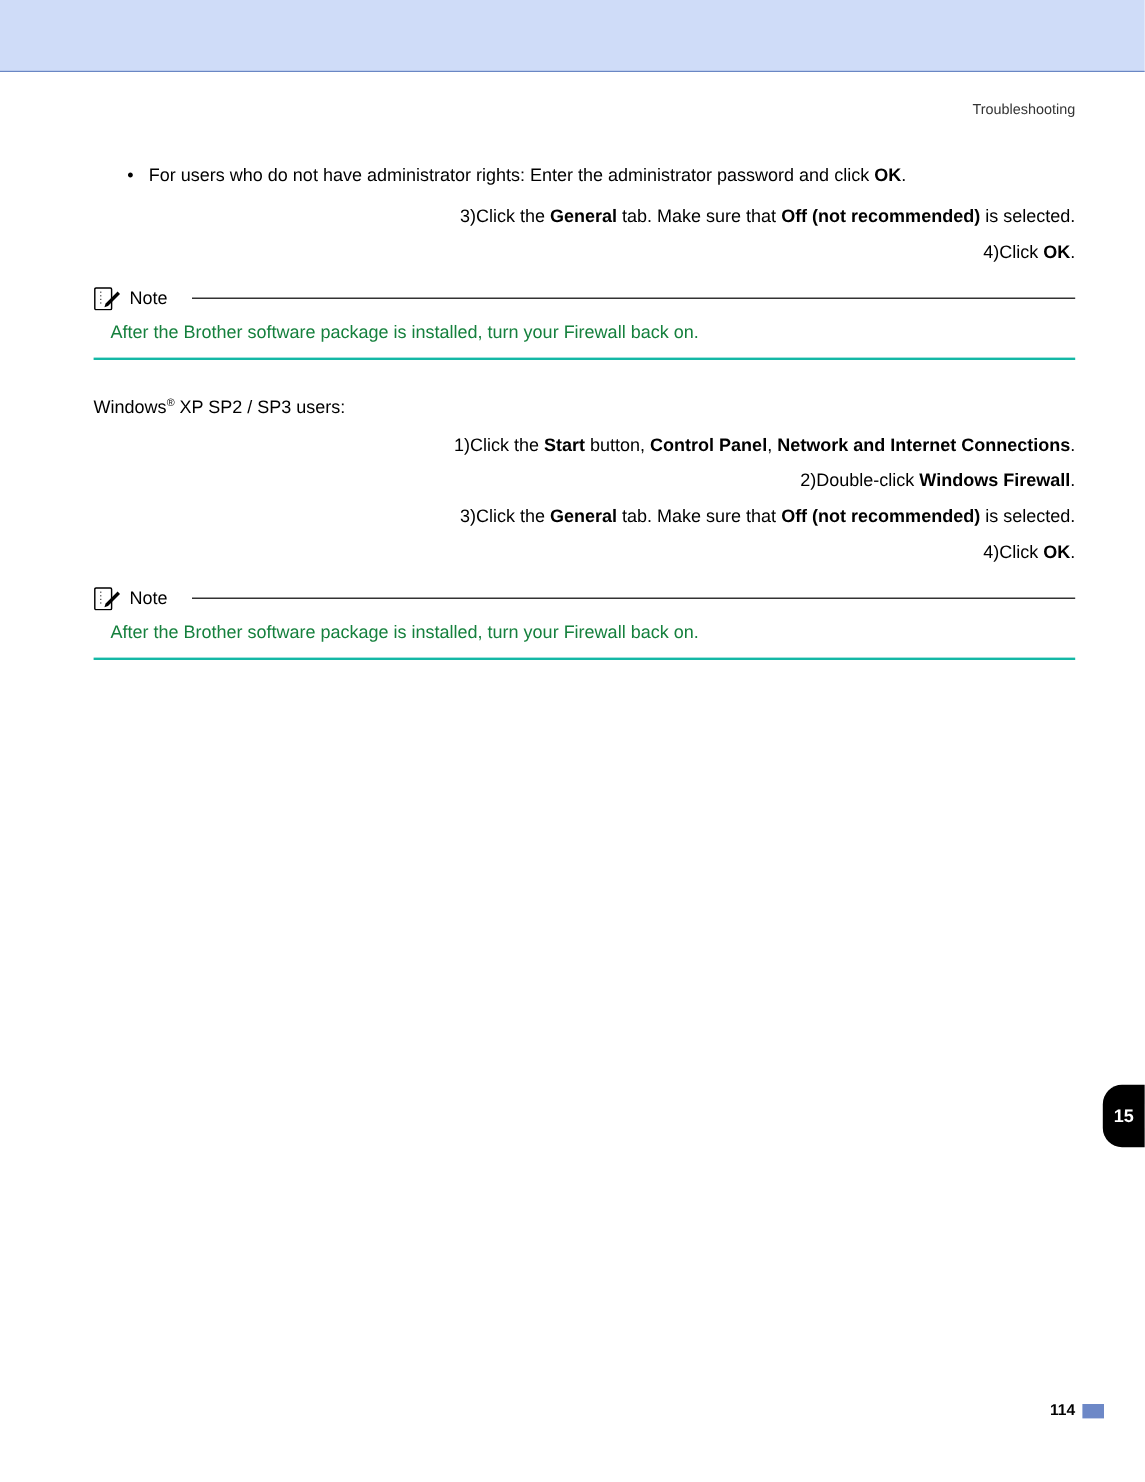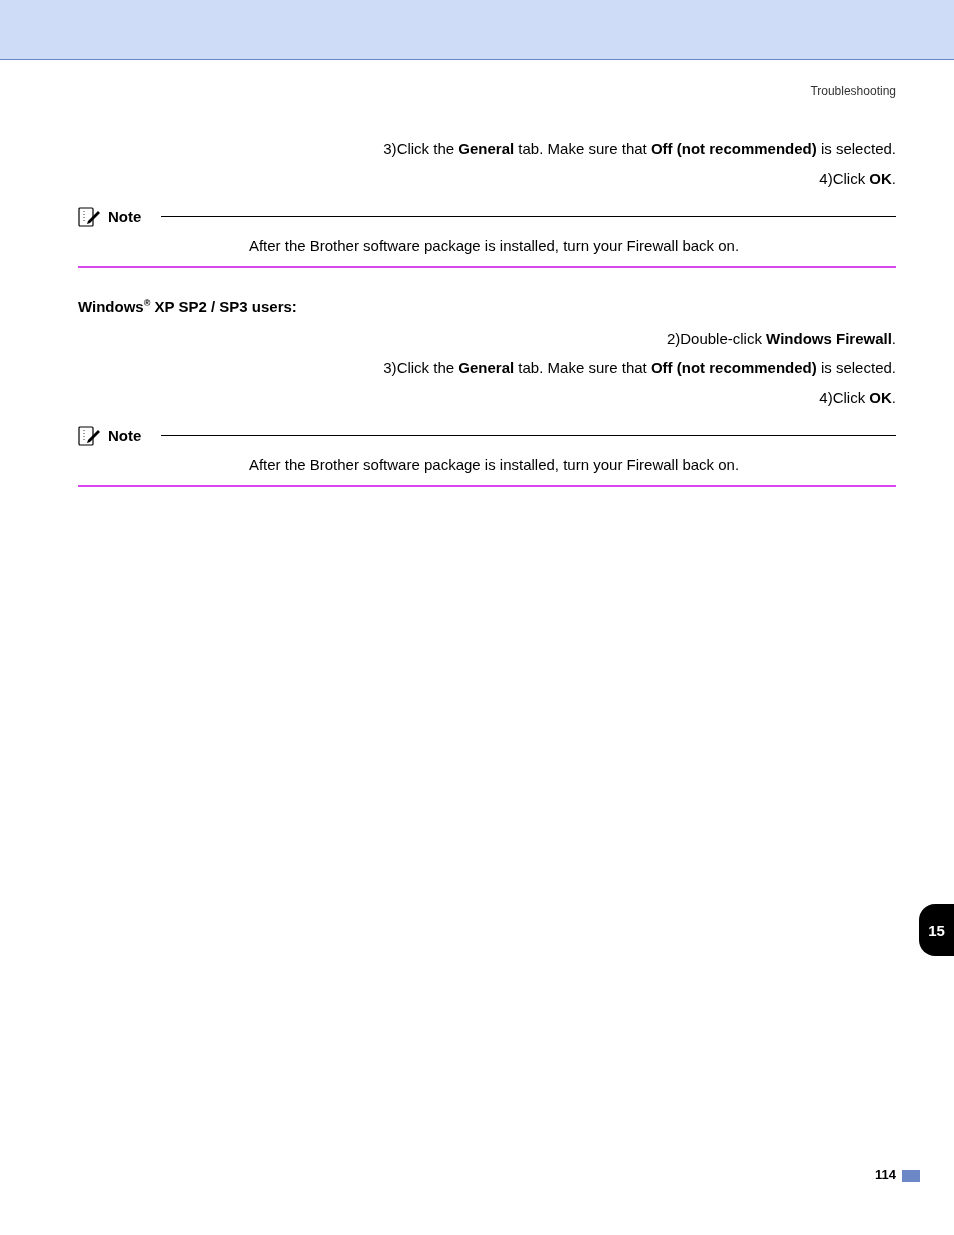--- a/index.html
+++ b/index.html
@@ -8,39 +8,42 @@
   .topband { width: 954px; height: 60px; background: #cfdcf8; border-bottom: 1px solid #6a87c4; }
   .header-section { position: absolute; top: 84px; right: 58px; font-size: 12px; color: #333; }
   .content { position: absolute; left: 78px; right: 58px; top: 135px; }
   .bullet-line { font-size: 15px; color: #000; line-height: 1.6; margin-bottom: 8px; margin-left: 28px; }
   .bullet-dot { display: inline-block; width: 18px; }
   .num-line { font-size: 15px; color: #000; line-height: 1.85; margin-bottom: 2px; text-align: right; }
   .num-mark { display: inline-block; width: 22px; }
   b { font-weight: bold; }
   .note-block { margin-top: 14px; margin-bottom: 8px; }
   .note-header { display: flex; align-items: center; gap: 6px; margin-bottom: 2px; }
-  .note-label { font-weight: bold; font-size: 15px; color: #000; }
+  .note-label { font-weight: normal; font-size: 15px; color: #000; }
   .note-rule { flex: 1 1 auto; height: 1px; background: #000; margin-left: 14px; }
-  .note-body { font-size: 15px; color: #000000; padding: 6px 0 10px 14px; border-bottom: 2px solid #d946ef; line-height: 1.4; text-align: center; }
-  .sub-heading { font-size: 15px; font-weight: bold; color: #000; margin-top: 30px; margin-bottom: 10px; }
+  .note-body { font-size: 15px; color: #15803d; padding: 6px 0 10px 14px; border-bottom: 2px solid #14b8a6; line-height: 1.4; }
+  .sub-heading { font-size: 15px; font-weight: normal; color: #000; margin-top: 30px; margin-bottom: 10px; }
   sup.reg { font-size: 9px; vertical-align: super; }
   .chapter-tab { position: absolute; right: 0; top: 904px; width: 35px; height: 52px; background: #000000; color: #fff; font-weight: bold; font-size: 15px; display: flex; align-items: center; justify-content: center; border-top-left-radius: 16px; border-bottom-left-radius: 16px; }
   .page-number { position: absolute; right: 58px; bottom: 53px; font-size: 13px; font-weight: bold; color: #000; margin-top: 23px; }
   .page-number-bar { position: absolute; right: 34px; bottom: 53px; width: 18px; height: 12px; background: #6d88c7; }
   .note-icon svg { display: block; }
 </style>
 </head>
 <body>
 
 <div class="page">
   <div class="topband"></div>
   <div class="header-section">Troubleshooting</div>
 
   <div class="content">
 
+    <div class="bullet-line">
+      <span class="bullet-dot">•</span><span>For users who do not have administrator rights: Enter the administrator password and click </span><b>OK</b><span>.</span>
+    </div>
 
     <div class="num-line">
       <span class="num-mark">3)</span><span>Click the </span><b>General</b><span> tab. Make sure that </span><b>Off (not recommended)</b><span> is selected.</span>
     </div>
 
     <div class="num-line">
       <span class="num-mark">4)</span><span>Click </span><b>OK</b><span>.</span>
     </div>
 
     <div class="note-block">
@@ -55,20 +58,23 @@
         <span class="note-label">Note</span>
         <span class="note-rule"></span>
       </div>
       <div class="note-body">After the Brother software package is installed, turn your Firewall back on.</div>
     </div>
 
     <div class="sub-heading">
       <span>Windows</span><sup class="reg">®</sup><span> XP SP2 / SP3 users:</span>
     </div>
 
+    <div class="num-line">
+      <span class="num-mark">1)</span><span>Click the </span><b>Start</b><span> button, </span><b>Control Panel</b><span>, </span><b>Network and Internet Connections</b><span>.</span>
+    </div>
 
     <div class="num-line">
       <span class="num-mark">2)</span><span>Double-click </span><b>Windows Firewall</b><span>.</span>
     </div>
 
     <div class="num-line">
       <span class="num-mark">3)</span><span>Click the </span><b>General</b><span> tab. Make sure that </span><b>Off (not recommended)</b><span> is selected.</span>
     </div>
 
     <div class="num-line">

